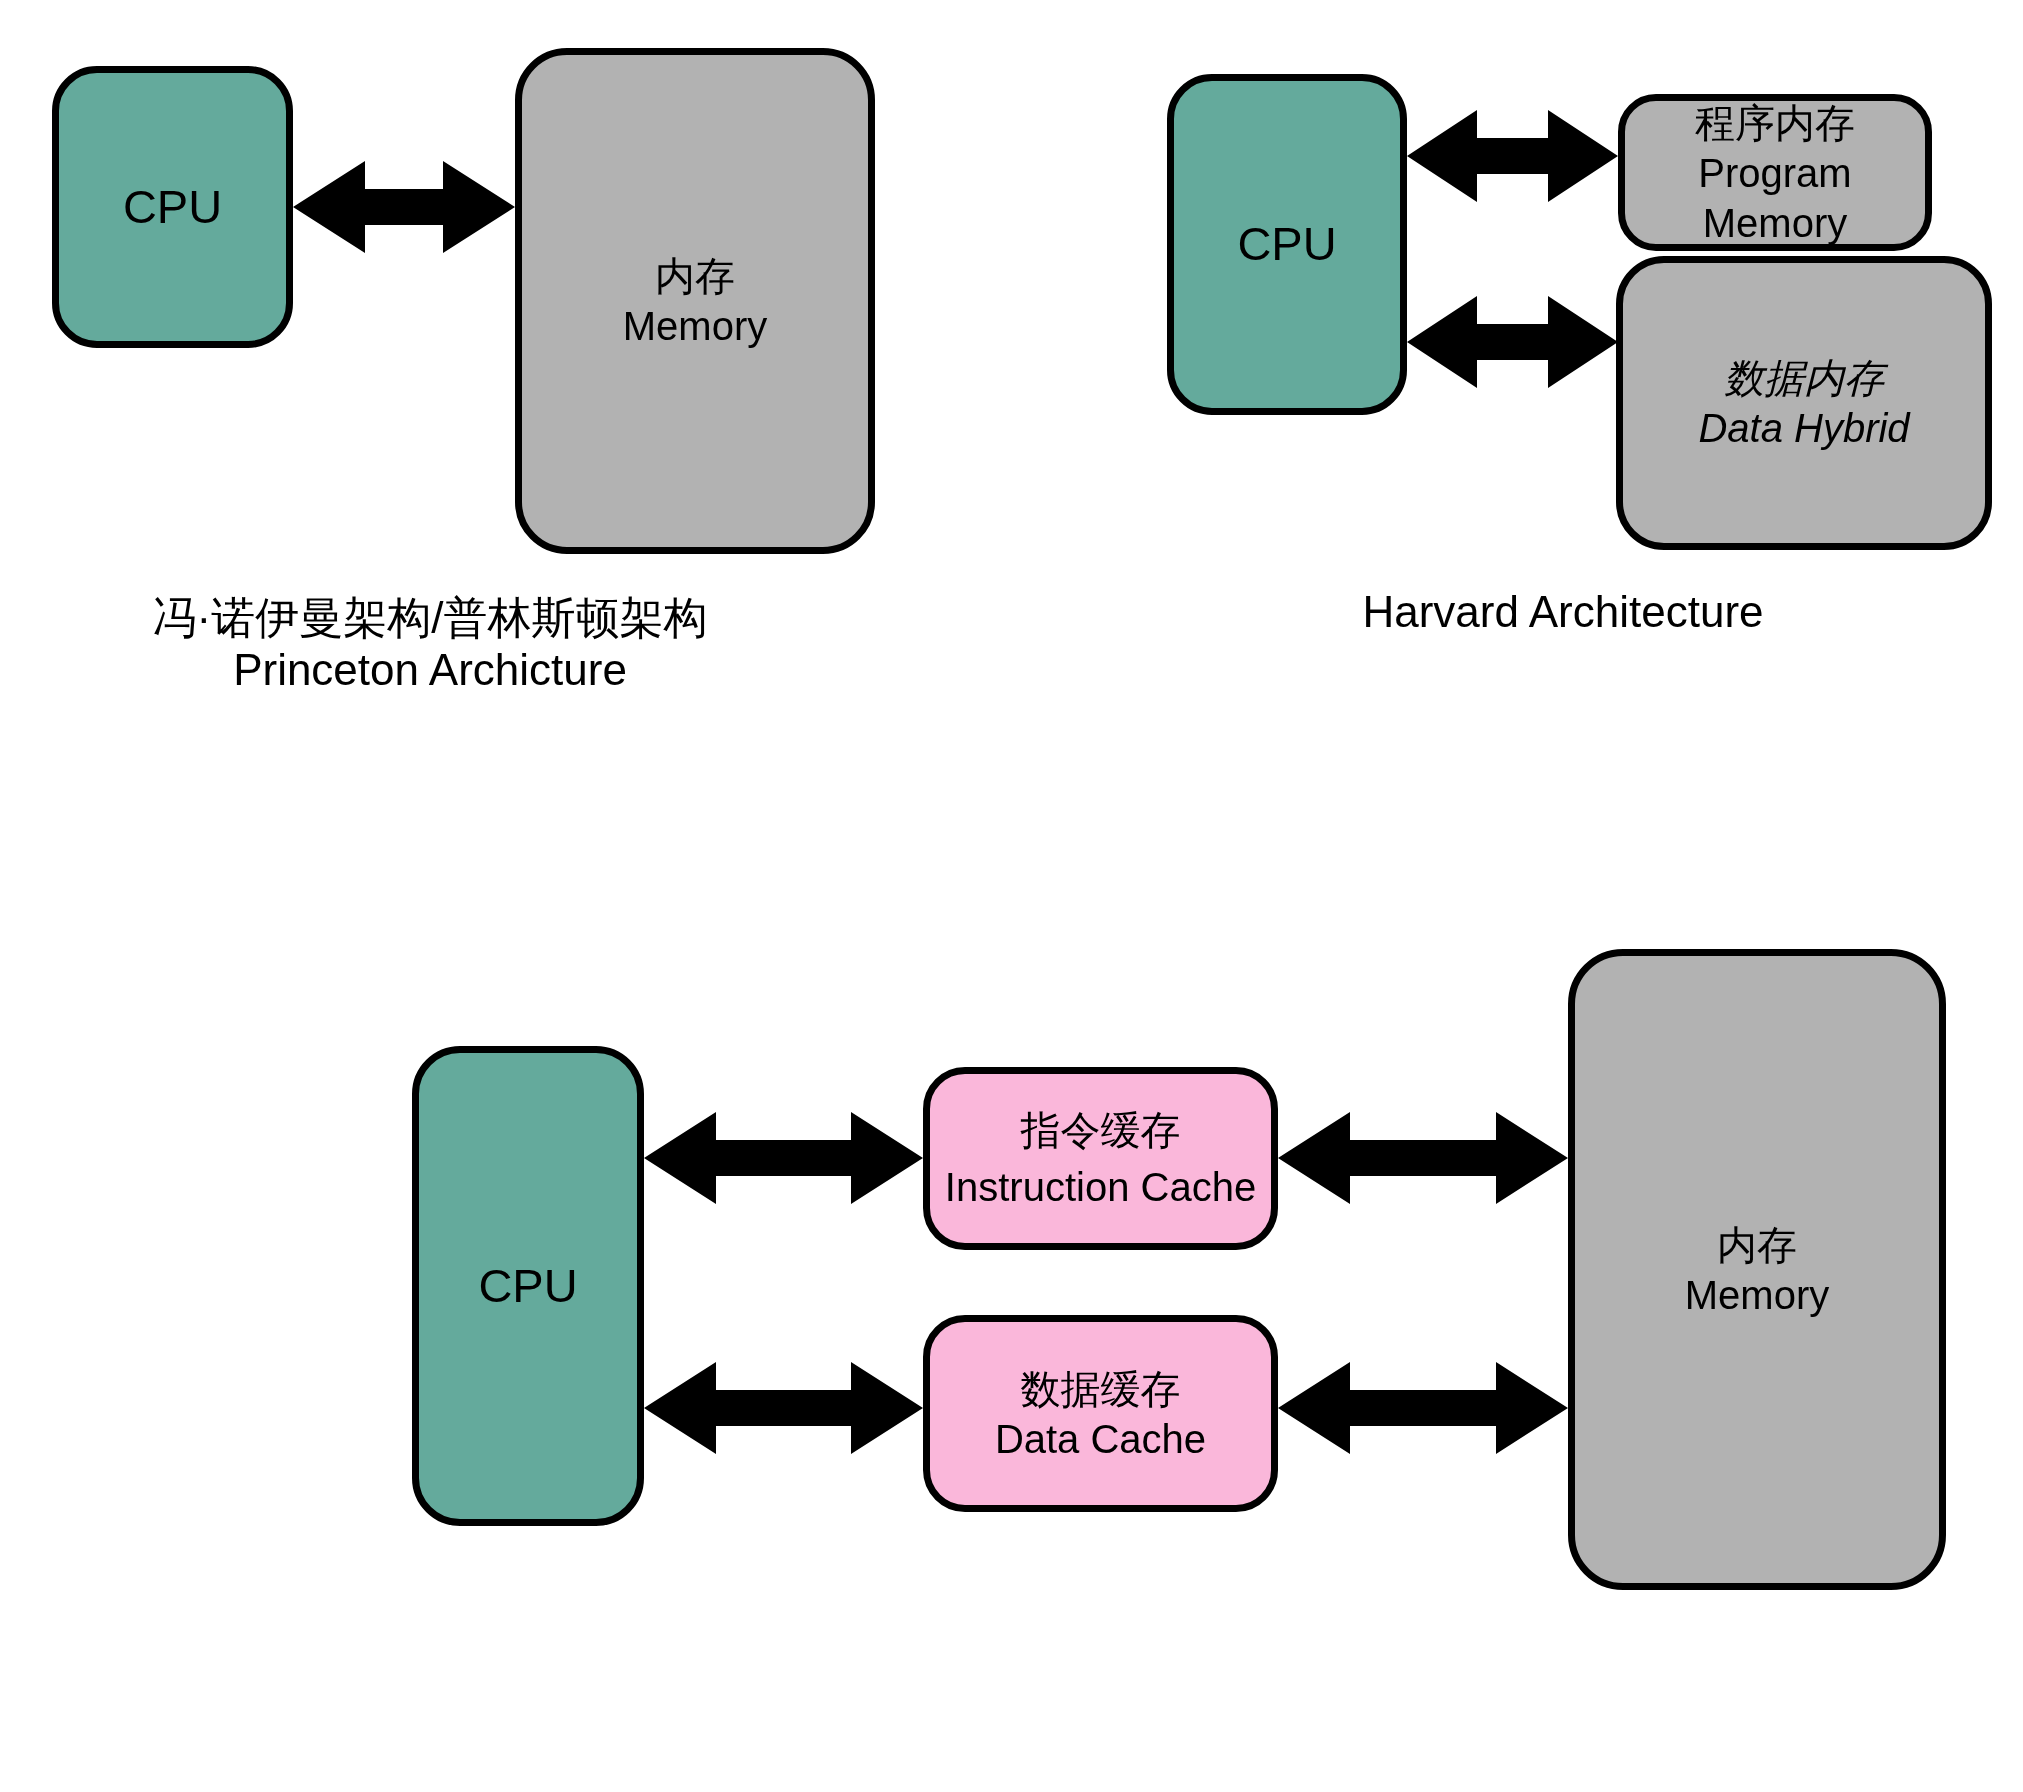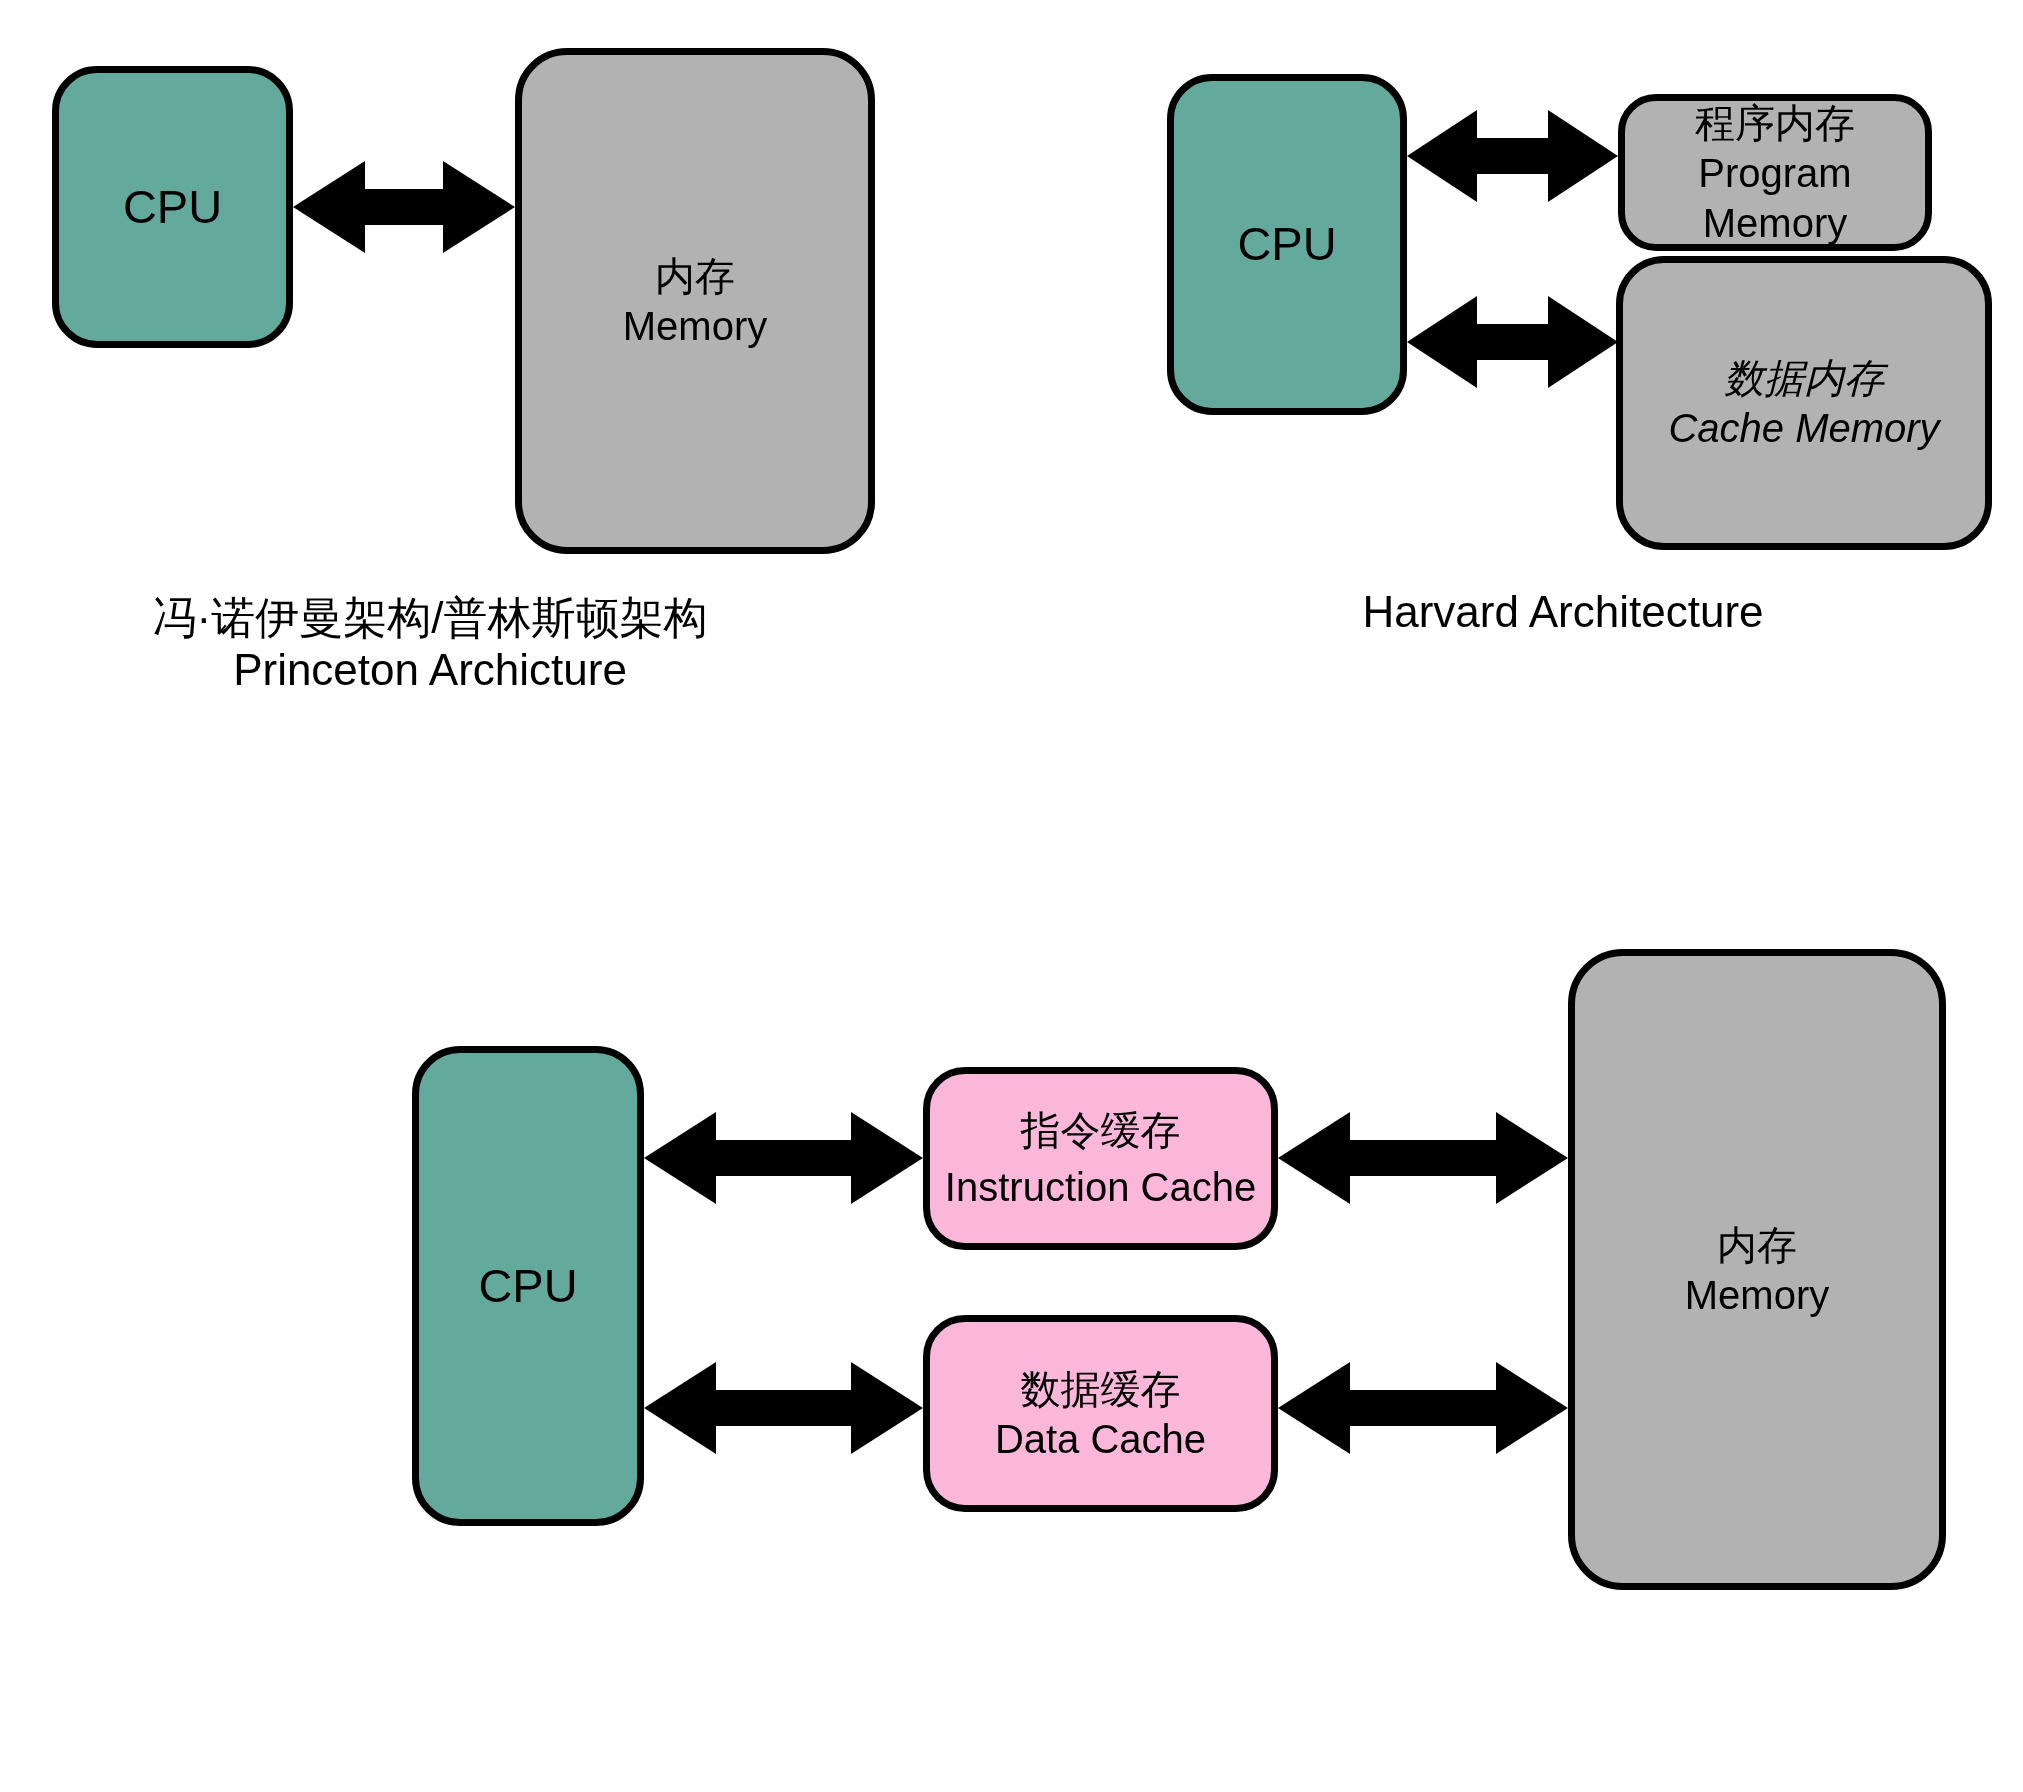--- a/index.html
+++ b/index.html
@@ -107,21 +107,21 @@
     </svg>
   </div>
 
   <div class="box memory-fill p2-pmem">
     <span class="box-label">程序内存</span>
     <span class="box-label">Program Memory</span>
   </div>
 
   <div class="box memory-fill p2-dmem">
     <span class="box-label">数据内存</span>
-    <span class="box-label">Cache Memory</span>
+    <span class="box-label">Data Hybrid</span>
   </div>
 
   <div class="caption p2-cap">
     <div>Harvard Architecture</div>
   </div>
 
   <div class="box cpu-fill p3-cpu">
     <span class="cpu-label">CPU</span>
   </div>
 

